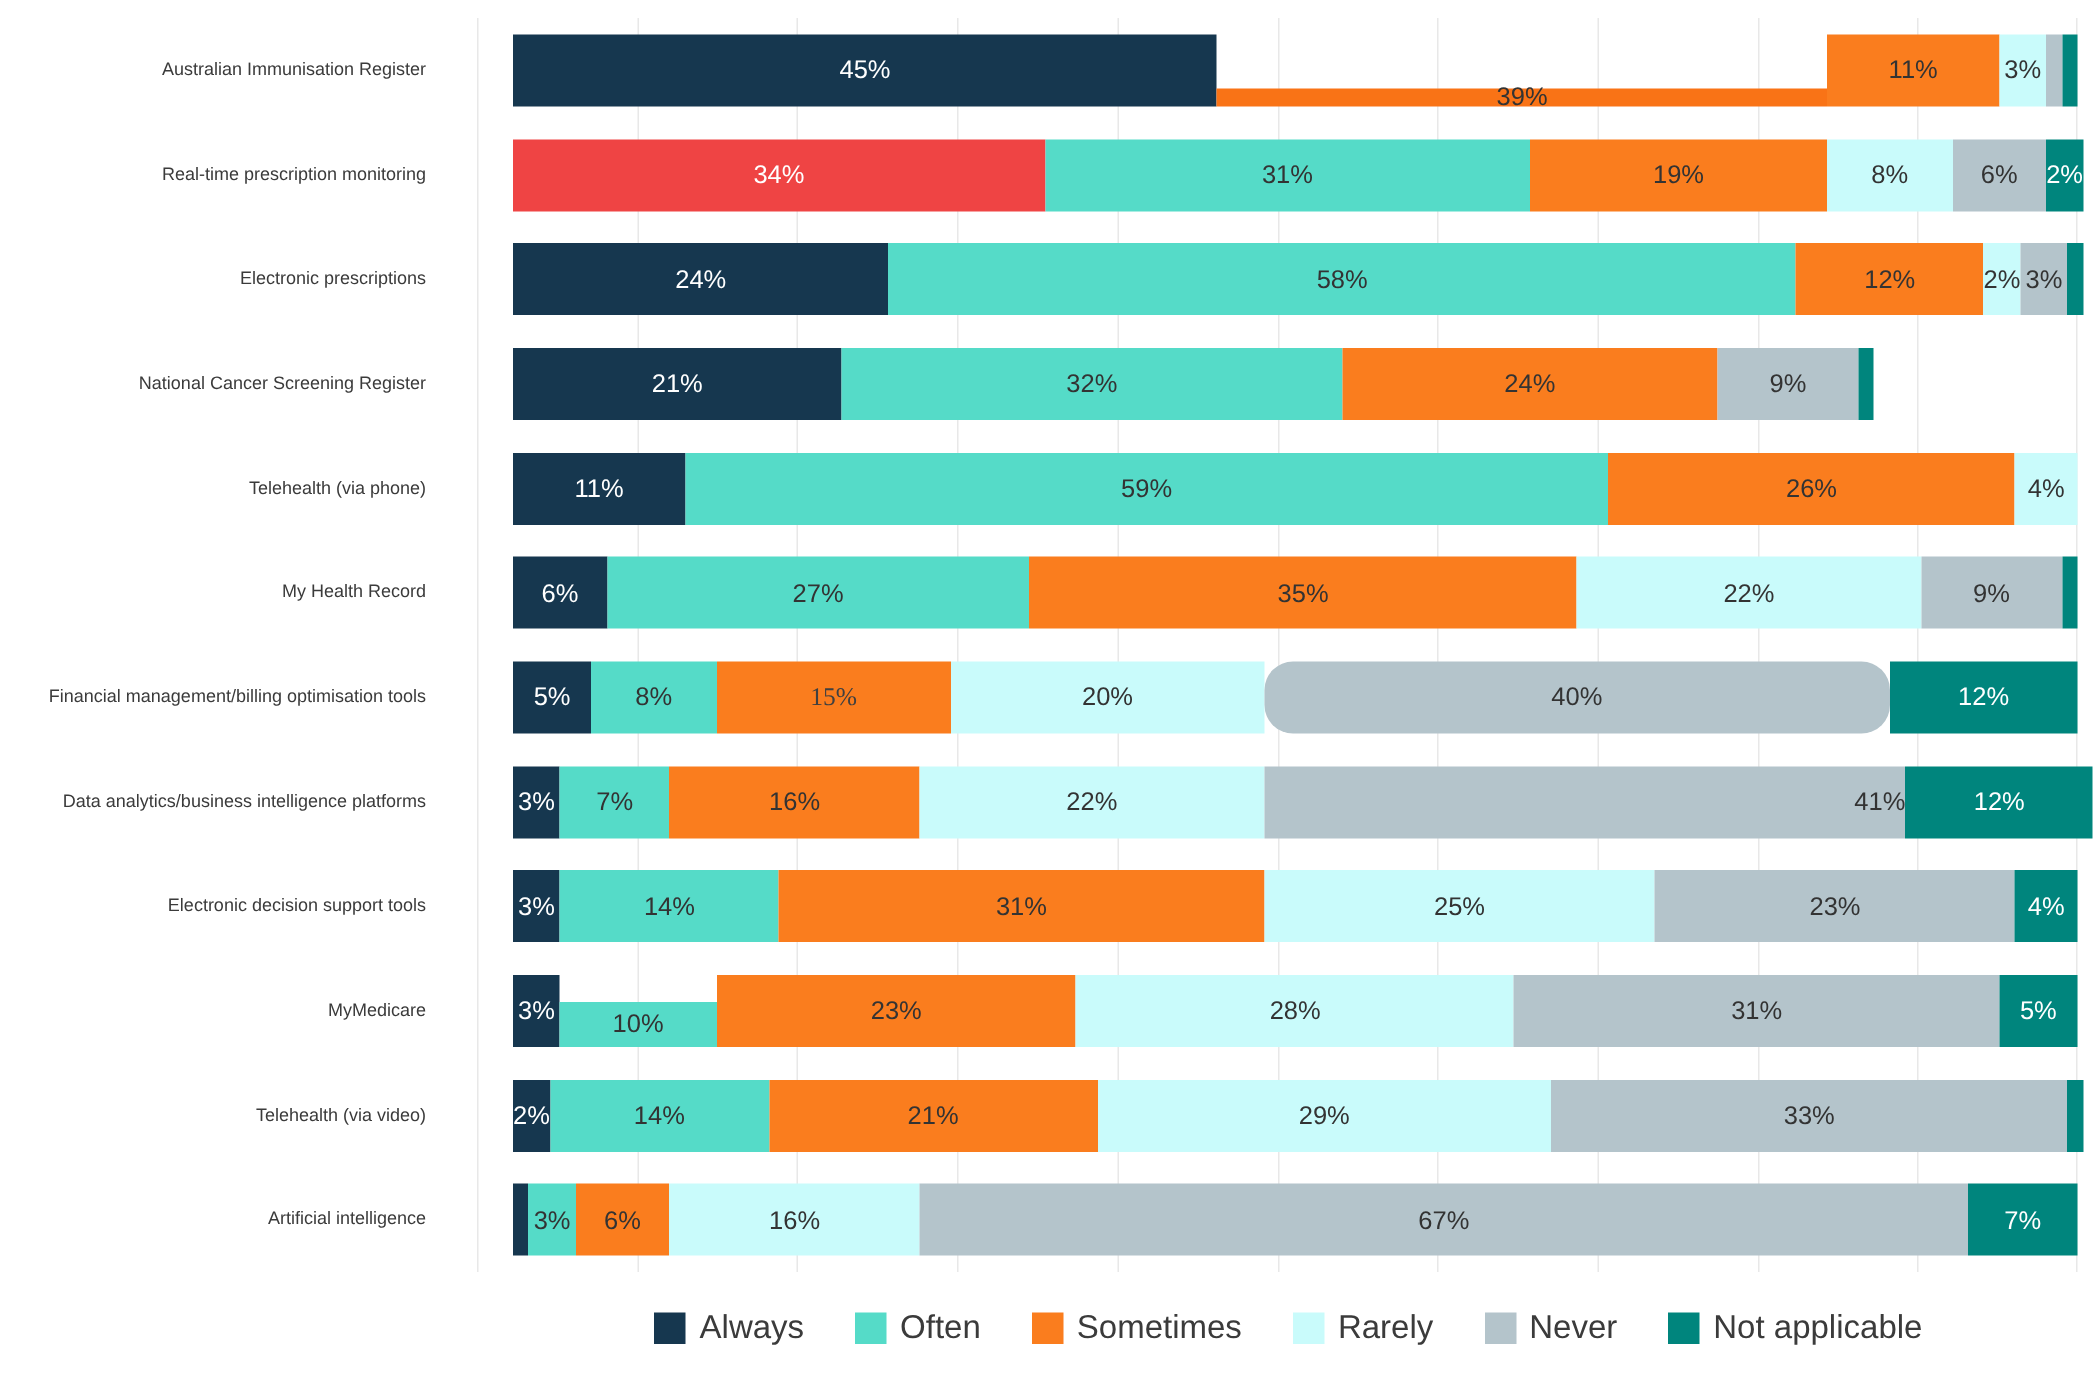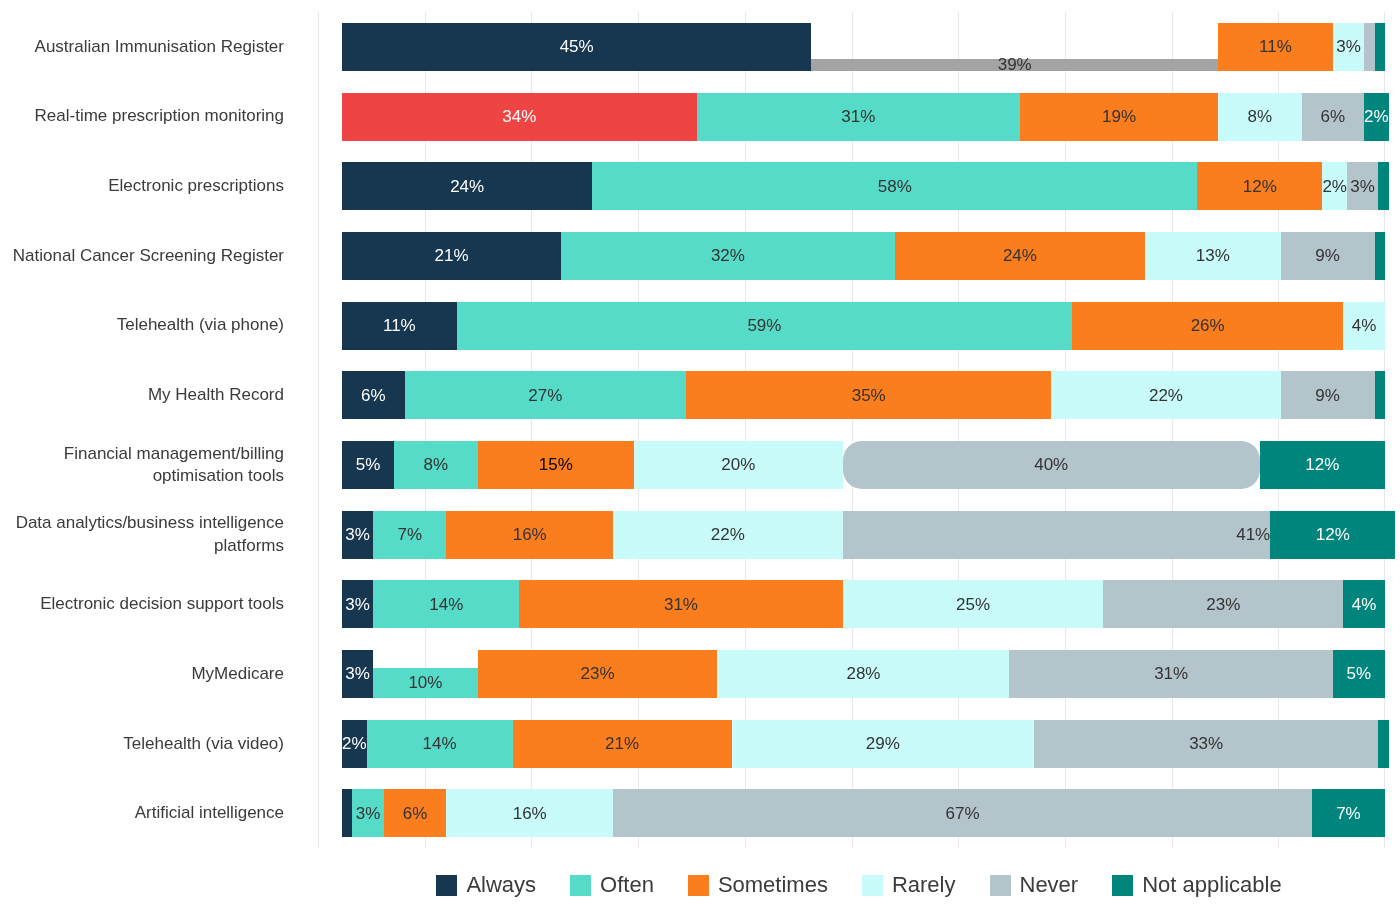--- a/index.html
+++ b/index.html
@@ -88,21 +88,21 @@
     flex-direction: column;
   }
   .cat-label {
     flex: 1 1 0;
     display: flex;
     align-items: center;
     justify-content: flex-end;
     text-align: right;
     padding-right: 16px;
     box-sizing: border-box;
-    font-size: 17px;
+    font-size: 12px;
     color: #3b3b3b;
     line-height: 1.3;
   }
 
   
   .legend {
     position: absolute;
     left: 318px;
     right: 0;
     top: 868px;
@@ -163,21 +163,21 @@
         <div class="gridline" style="left: calc(80% + 0px);"></div>
         <div class="gridline" style="left: calc(90% + 0px);"></div>
         <div class="gridline" style="left: calc(100% - 1px);"></div>
       </div>
     <div class="rows">
         <div class="row">
           <div class="bar">
             <div class="seg" style="flex: 0 0 45%; background: rgb(22, 55, 79); color: rgb(255, 255, 255);">
               <span class="seg-label">45%</span>
             </div>
-            <div class="seg" style="flex: 0 0 39%; background: #a3a3a3; color: rgb(51, 51, 51); margin-top: 36px;">
+            <div class="seg" style="flex: 0 0 39%; background: #f97316; color: rgb(51, 51, 51); margin-top: 36px;">
               <span class="seg-label">39%</span>
             </div>
             <div class="seg" style="flex: 0 0 11%; background: rgb(250, 125, 30); color: rgb(51, 51, 51);">
               <span class="seg-label">11%</span>
             </div>
             <div class="seg" style="flex: 0 0 3%; background: rgb(201, 251, 251); color: rgb(51, 51, 51);">
               <span class="seg-label">3%</span>
             </div>
             <div class="seg" style="flex: 0 0 1%; background: rgb(180, 196, 203); color: rgb(51, 51, 51);"></div>
             <div class="seg" style="flex: 0 0 1%; background: rgb(0, 133, 125); color: rgb(255, 255, 255);"></div>
@@ -229,23 +229,20 @@
           <div class="bar">
             <div class="seg" style="flex: 0 0 21%; background: rgb(22, 55, 79); color: rgb(255, 255, 255);">
               <span class="seg-label">21%</span>
             </div>
             <div class="seg" style="flex: 0 0 32%; background: rgb(85, 219, 200); color: rgb(51, 51, 51);">
               <span class="seg-label">32%</span>
             </div>
             <div class="seg" style="flex: 0 0 24%; background: rgb(250, 125, 30); color: rgb(51, 51, 51);">
               <span class="seg-label">24%</span>
             </div>
-            <div class="seg" style="flex: 0 0 13%; background: rgb(201, 251, 251); color: rgb(51, 51, 51);">
-              <span class="seg-label">13%</span>
-            </div>
             <div class="seg" style="flex: 0 0 9%; background: rgb(180, 196, 203); color: rgb(51, 51, 51);">
               <span class="seg-label">9%</span>
             </div>
             <div class="seg" style="flex: 0 0 1%; background: rgb(0, 133, 125); color: rgb(255, 255, 255);"></div>
           </div>
         </div>
         <div class="row">
           <div class="bar">
             <div class="seg" style="flex: 0 0 11%; background: rgb(22, 55, 79); color: rgb(255, 255, 255);">
               <span class="seg-label">11%</span>
@@ -282,21 +279,21 @@
           </div>
         </div>
         <div class="row">
           <div class="bar">
             <div class="seg" style="flex: 0 0 5%; background: rgb(22, 55, 79); color: rgb(255, 255, 255);">
               <span class="seg-label">5%</span>
             </div>
             <div class="seg" style="flex: 0 0 8%; background: rgb(85, 219, 200); color: rgb(51, 51, 51);">
               <span class="seg-label">8%</span>
             </div>
-            <div class="seg" style="flex: 0 0 15%; background: rgb(250, 125, 30); color: #000000;">
+            <div class="seg" style="flex: 0 0 15%; background: rgb(250, 125, 30); color: #404040; font-family: Liberation Serif, serif;">
               <span class="seg-label">15%</span>
             </div>
             <div class="seg" style="flex: 0 0 20%; background: rgb(201, 251, 251); color: rgb(51, 51, 51);">
               <span class="seg-label">20%</span>
             </div>
             <div class="seg" style="flex: 0 0 40%; background: rgb(180, 196, 203); color: rgb(51, 51, 51); border-radius: 19px;">
               <span class="seg-label">40%</span>
             </div>
             <div class="seg" style="flex: 0 0 12%; background: rgb(0, 133, 125); color: rgb(255, 255, 255);">
               <span class="seg-label">12%</span>

